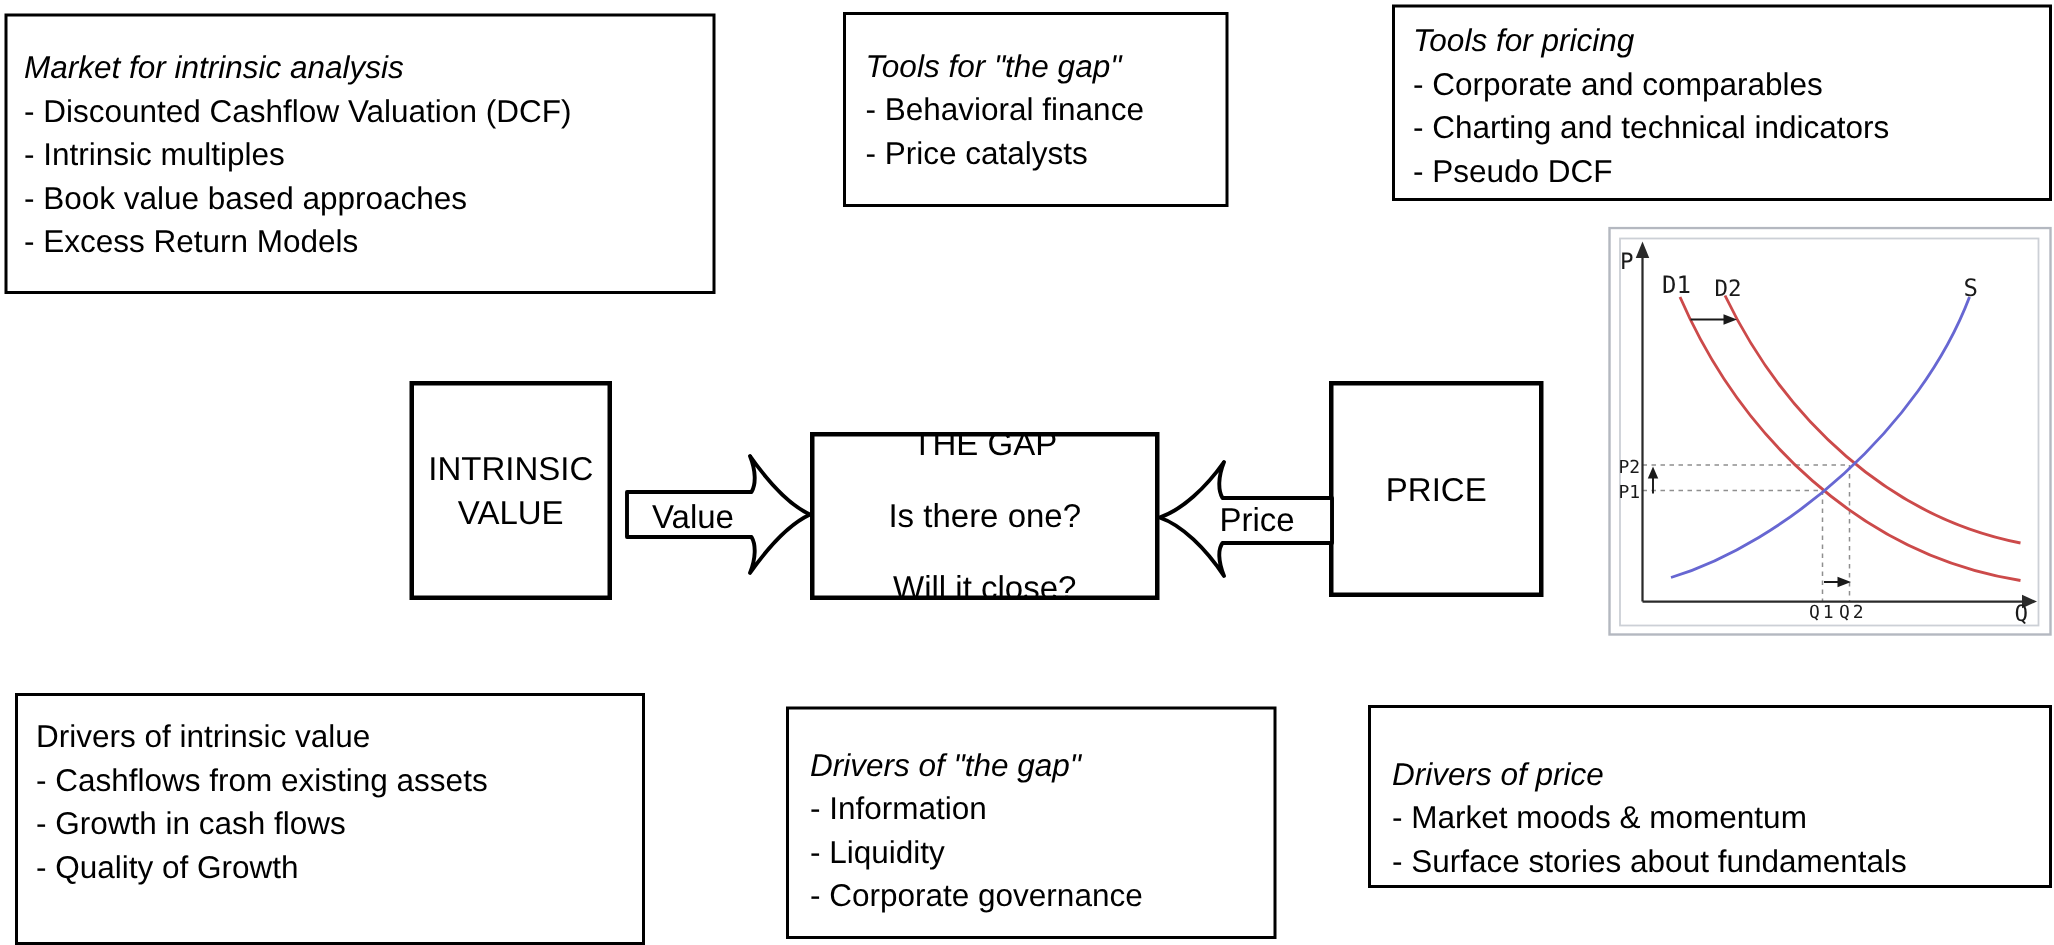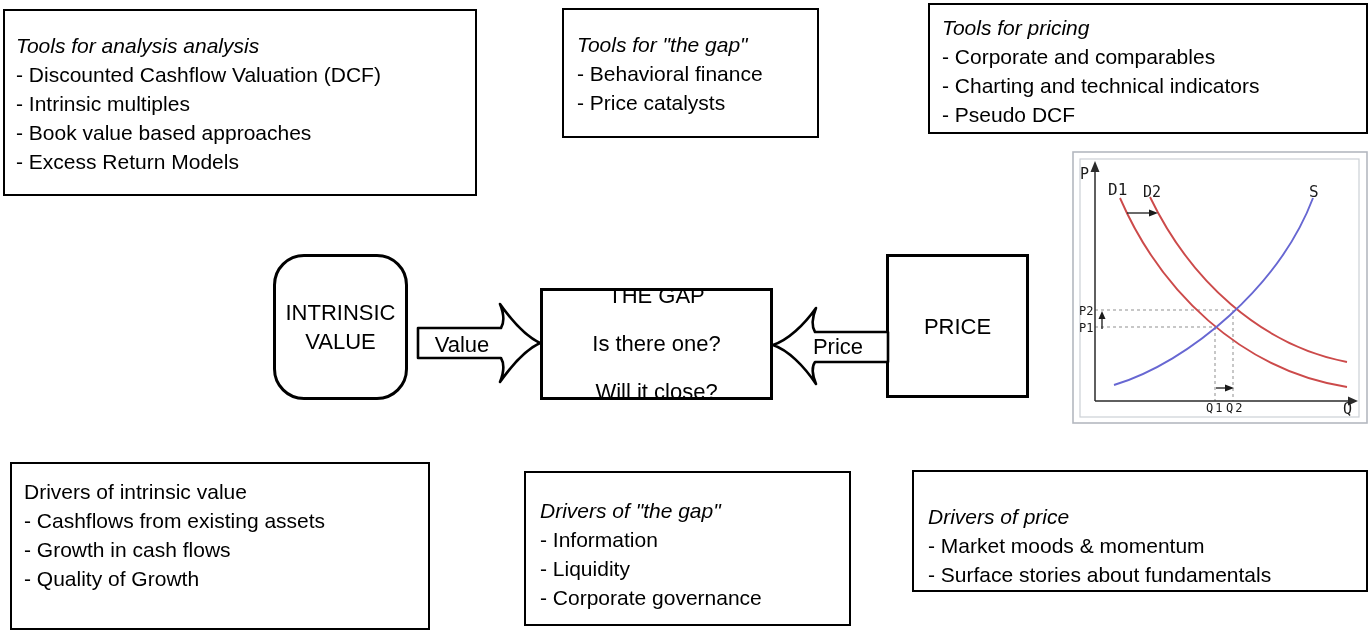--- a/index.html
+++ b/index.html
@@ -15,21 +15,21 @@
   .arrow-label{position:absolute;font-size:22px;line-height:28px;text-align:center;}
   .chart{position:absolute;left:1072px;top:151px;}
   .chart text{font-family:"DejaVu Sans Mono","Liberation Mono",monospace;fill:#1a1a1a;}
 </style>
 </head>
 <body>
 
 <div class="stage">
 
   <div class="ibox" style="left:3px;top:9px;width:474px;height:187px;padding:20px 8px 0 11px;">
-    <div class="title it">Tools for analysis analysis</div>
+    <div class="title it">Market for intrinsic analysis</div>
     <div class="line">- Discounted Cashflow Valuation (DCF)</div>
     <div class="line">- Intrinsic multiples</div>
     <div class="line">- Book value based approaches</div>
     <div class="line">- Excess Return Models</div>
   </div>
 
   <div class="ibox" style="left:562px;top:8px;width:257px;height:130px;padding:20px 8px 0 13px;">
     <div class="title it">Tools for "the gap"</div>
     <div class="line">- Behavioral finance</div>
     <div class="line">- Price catalysts</div>
@@ -55,21 +55,21 @@
     <div class="line">- Liquidity</div>
     <div class="line">- Corporate governance</div>
   </div>
 
   <div class="ibox" style="left:912px;top:470px;width:456px;height:122px;padding:30px 8px 0 14px;">
     <div class="title it">Drivers of price</div>
     <div class="line">- Market moods &amp; momentum</div>
     <div class="line">- Surface stories about fundamentals</div>
   </div>
 
-  <div class="fbox" style="left:273px;top:254px;width:135px;height:146px;border-width:3px;border-radius:31px;">
+  <div class="fbox" style="left:273px;top:254px;width:135px;height:146px;border-width:3px;">
     <div>INTRINSIC</div>
     <div>VALUE</div>
   </div>
 
   <div class="fbox" style="left:540px;top:288px;width:233px;height:112px;border-width:3px;font-size:22px;line-height:28px;gap:20px;">
     <div>THE GAP</div>
     <div>Is there one?</div>
     <div>Will it close?</div>
   </div>
 

